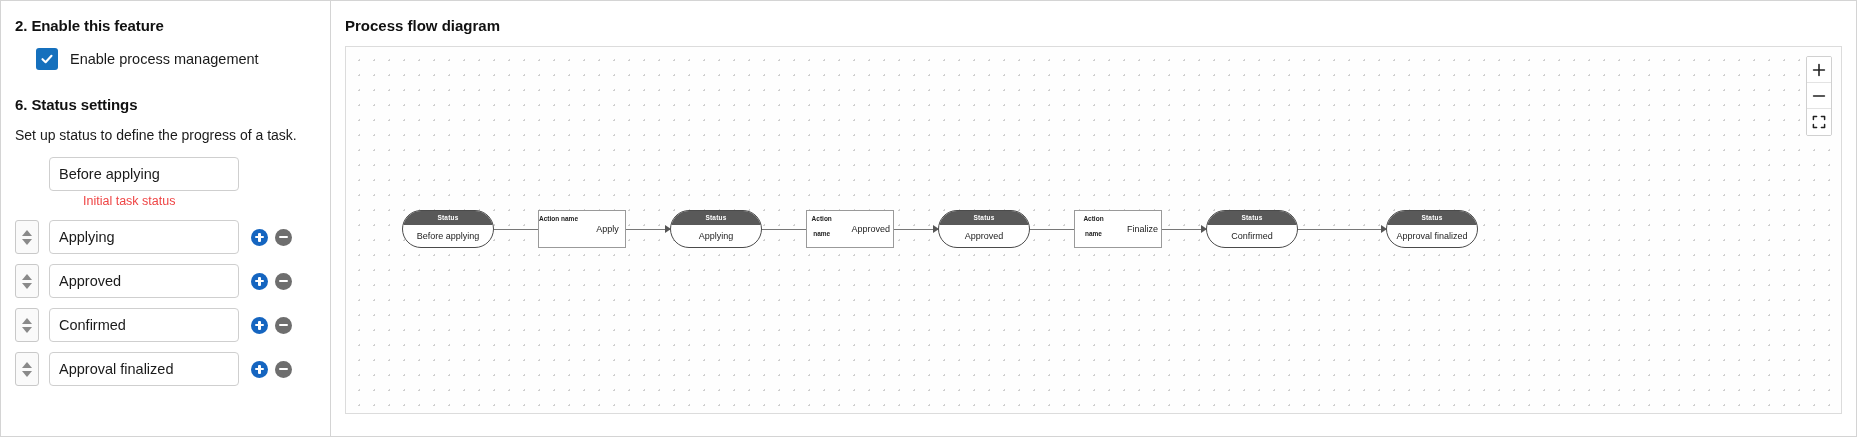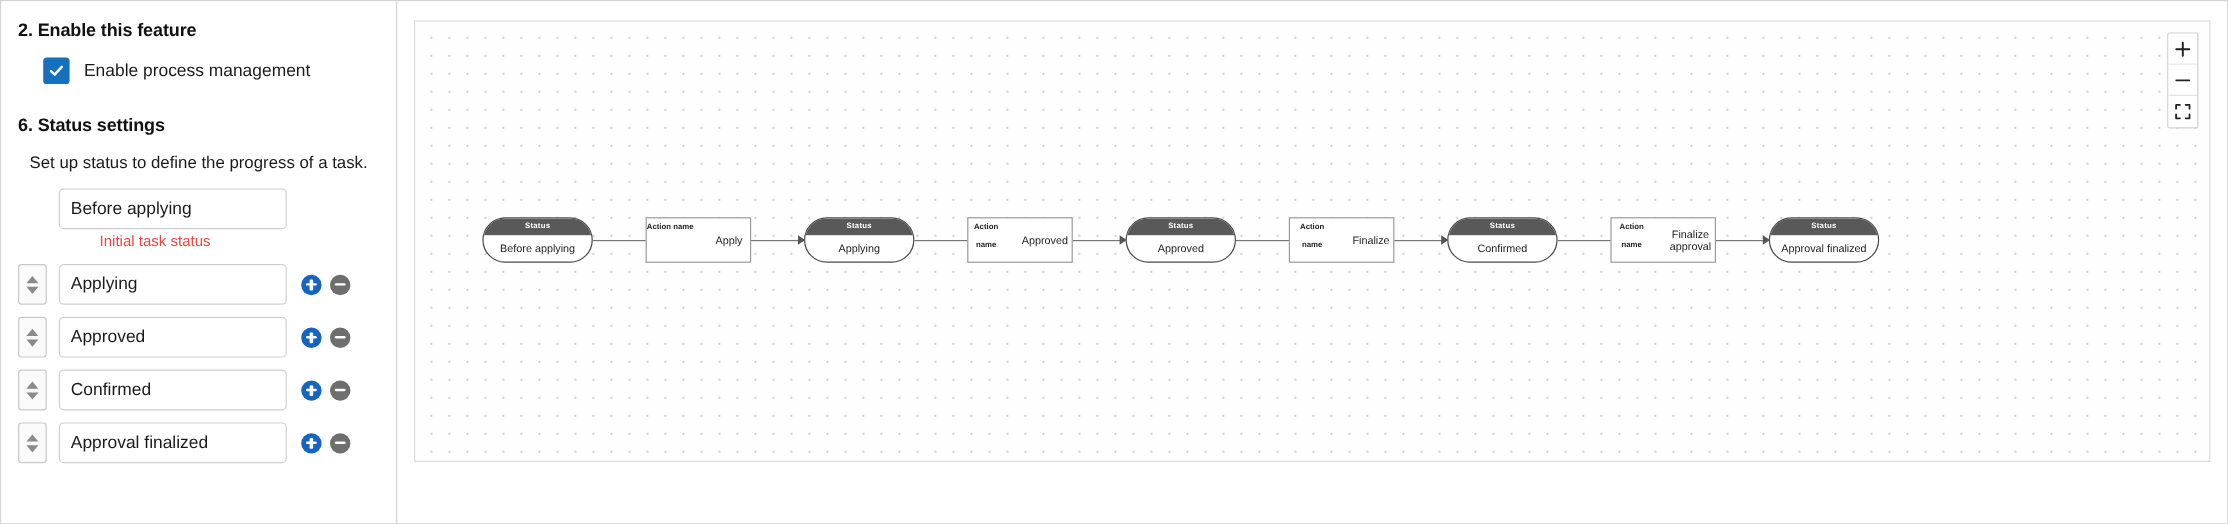--- a/index.html
+++ b/index.html
@@ -55,21 +55,20 @@
   .checkbox svg { display:block; }
   .check-label {
     font-size:14.5px;
     color:#1a1a1a;
   }
 
   .helper-text {
     font-size:14px;
     color:#1a1a1a;
     margin:0 0 14px 0;
-    text-align:center;
   }
 
   .status-row {
     display:flex;
     align-items:center;
     margin-bottom:10px;
     height:34px;
   }
   .spinner {
     width:24px; height:34px;
@@ -392,20 +391,21 @@
         <span class="circle-btn remove">
           <span class="bar-h"></span>
         </span>
       </span>
     </div>
 
   </div>
 
   <div class="right-panel">
 
+    <div class="diagram-title">Process flow diagram</div>
 
     <div class="canvas">
 
       <div class="flow">
 
         <div class="node-status">
           <div class="hdr">Status</div>
           <div class="body">Before applying</div>
         </div>
 
@@ -463,25 +463,20 @@
 
         <div class="node-status">
           <div class="hdr">Status</div>
           <div class="body">Confirmed</div>
         </div>
 
         <div class="connector" style="width:44px">
           <span class="line"></span>
         </div>
 
-        <div class="node-action">
-          <div class="hdr">Action name</div>
-          <div class="sep"></div>
-          <div class="body">Finalize approval</div>
-        </div>
 
         <div class="connector arrow" style="width:44px">
           <span class="line"></span>
         </div>
 
         <div class="node-status">
           <div class="hdr">Status</div>
           <div class="body">Approval finalized</div>
         </div>
 

